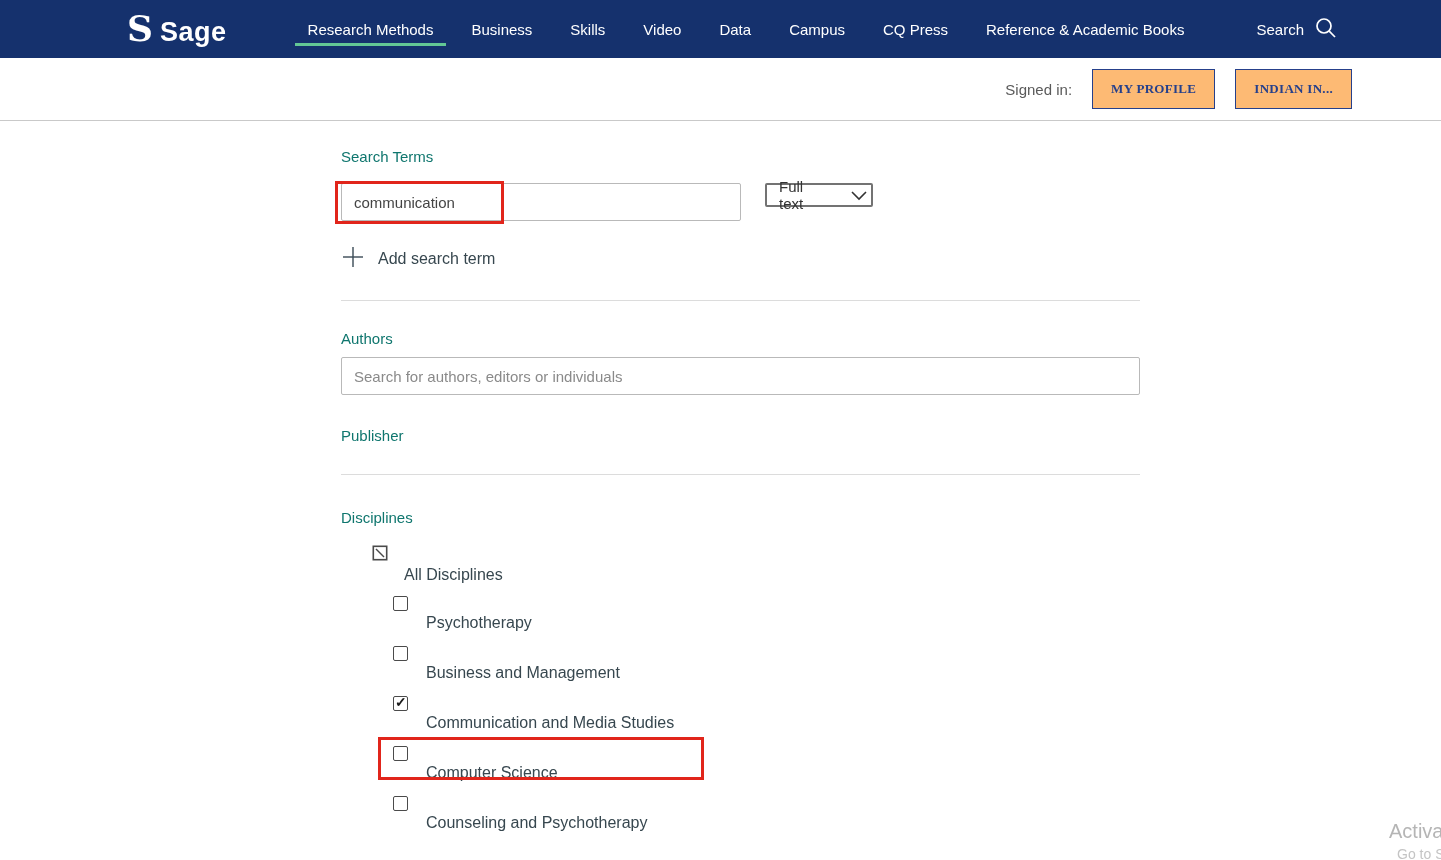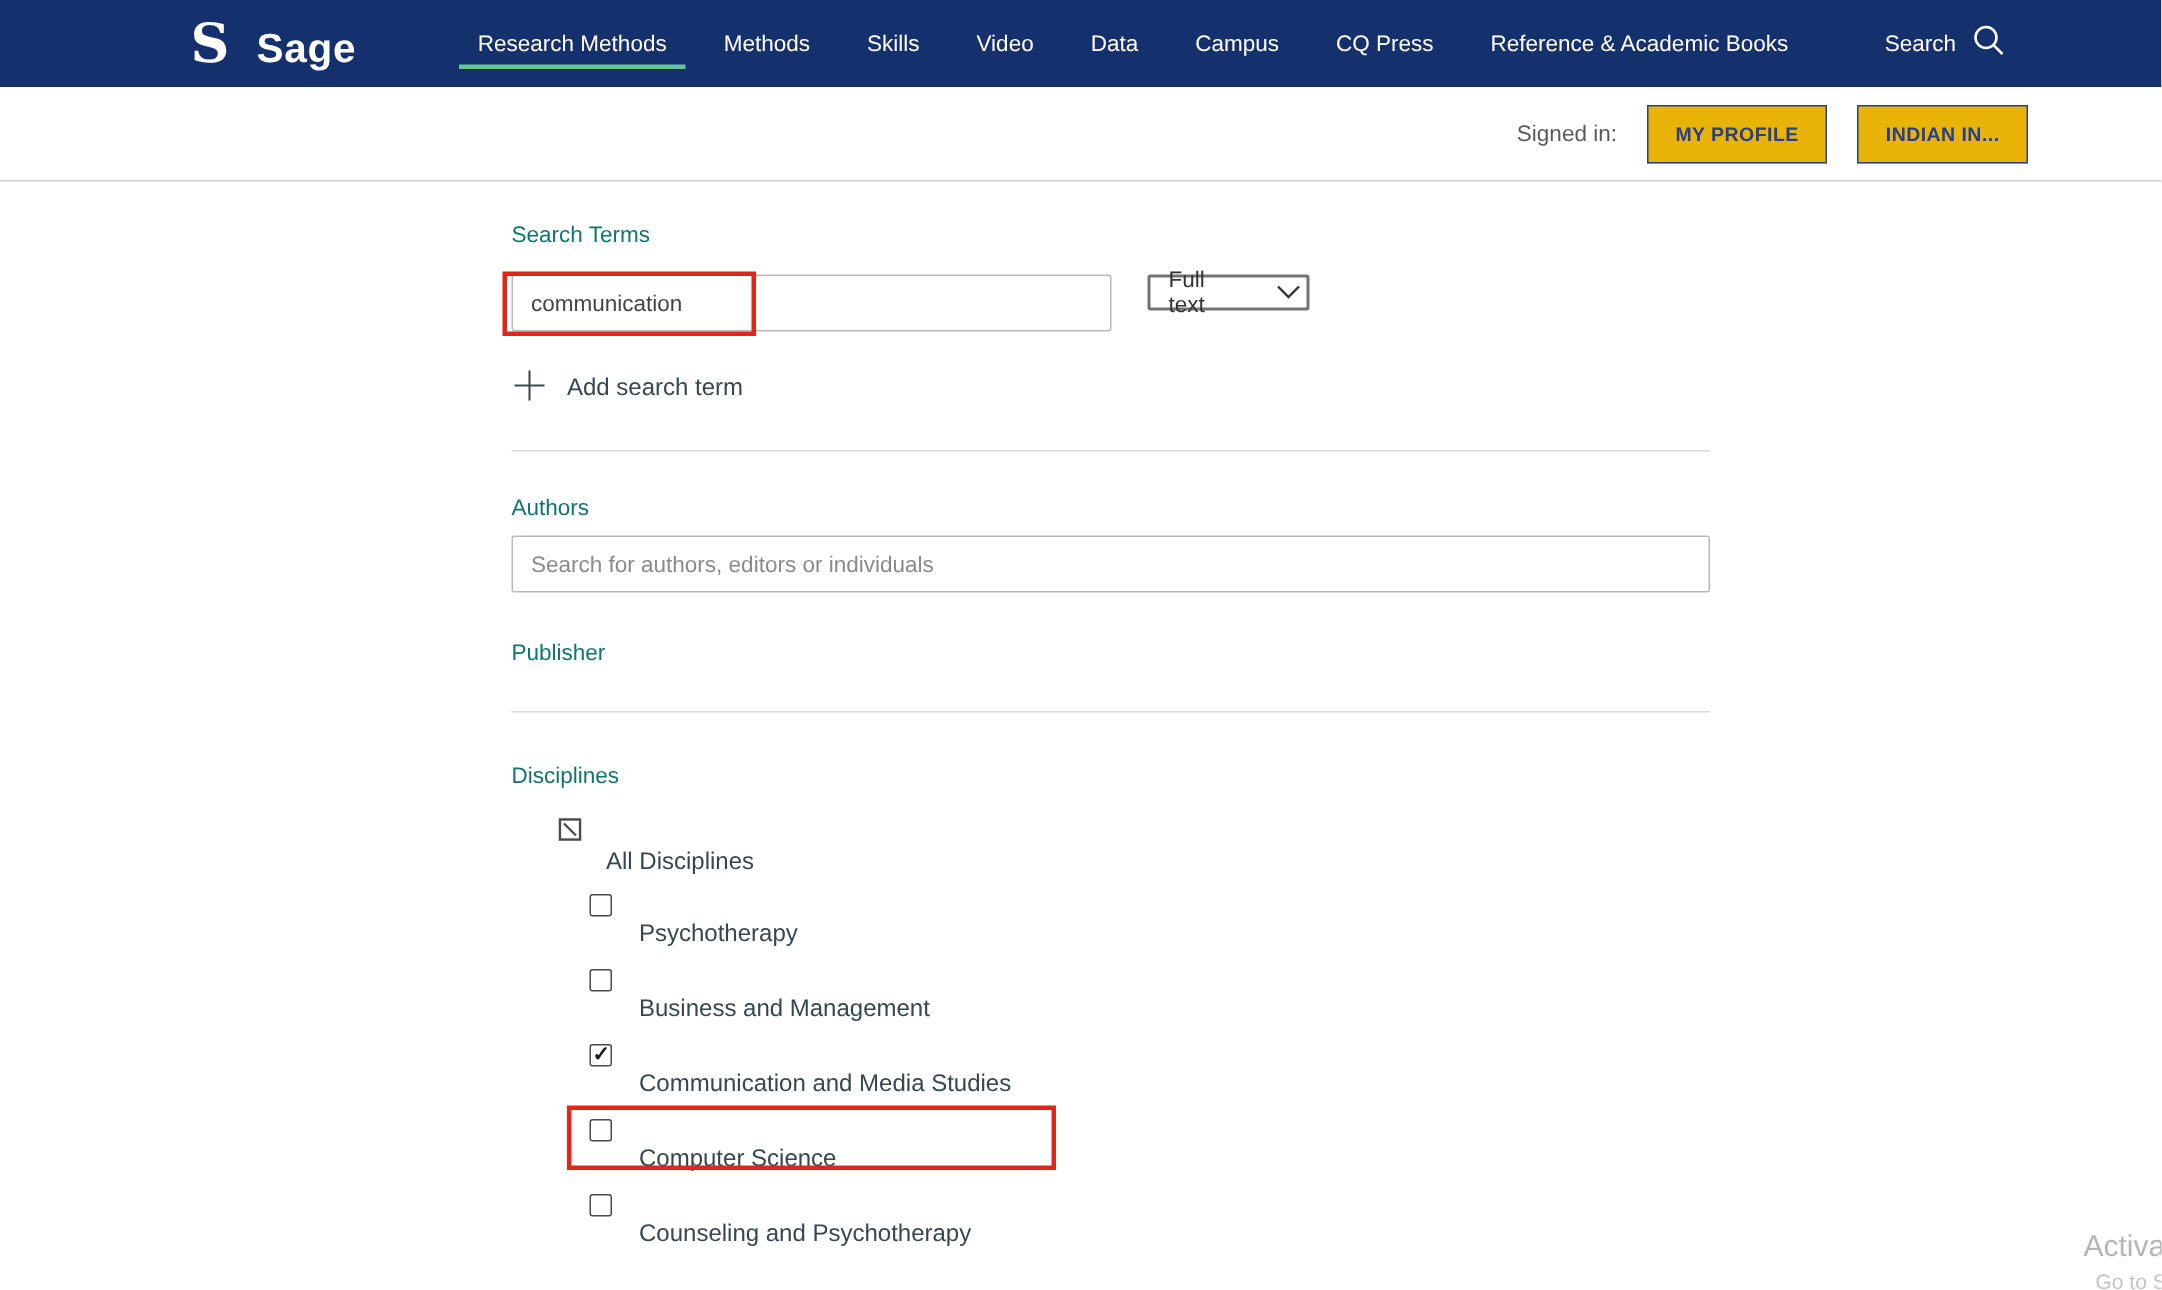--- a/index.html
+++ b/index.html
@@ -22,21 +22,21 @@
   }
   .logo {
     margin-left: 127px;
     display: flex; align-items: baseline; gap: 7px;
     cursor: pointer;
   }
   .logo-s {
     font-family: "DejaVu Serif", serif;
     font-size: 36px; font-weight: bold; line-height: 1;
   }
-  .logo-text { font-size: 27px; font-weight: bold; letter-spacing: 0.5px; margin-left: 11px; }
+  .logo-text { font-size: 27px; font-weight: bold; letter-spacing: 0.5px; }
   .nav-items {
     display: flex; align-items: center; height: 100%;
     margin-left: 62px;
   }
   .nav-item {
     position: relative;
     height: 100%;
     display: flex; align-items: center;
     padding: 0 19px;
     font-size: 15px;
@@ -60,23 +60,23 @@
     width: 100%; height: 63px;
     background: #fff;
     border-bottom: 1px solid #c9c9c9;
     display: flex; align-items: center; justify-content: flex-end;
     gap: 20px;
     padding-right: 89px;
   }
   .signed-in { color: #5a5a5a; font-size: 15px; }
   .outline-btn {
     border: 1px solid #26408b;
-    background: #eab308;
+    background: #fdba74;
     color: #26408b;
-    font-family: Liberation Sans, sans-serif;
+    font-family: Liberation Serif, serif;
     font-size: 13px; font-weight: bold;
     letter-spacing: 0.3px;
     padding: 11px 18px;
     cursor: pointer;
     white-space: nowrap;
   }
 
   
   .main {
     position: absolute; top: 121px; left: 341px;
@@ -178,21 +178,21 @@
 </head>
 <body>
 
 <div class="topnav">
   <div class="logo">
     <span class="logo-s">S</span>
     <span class="logo-text">Sage</span>
   </div>
   <div class="nav-items">
     <span class="nav-item active">Research Methods</span>
-    <span class="nav-item">Methods</span>
+    <span class="nav-item">Business</span>
     <span class="nav-item">Skills</span>
     <span class="nav-item">Video</span>
     <span class="nav-item">Data</span>
     <span class="nav-item">Campus</span>
     <span class="nav-item">CQ Press</span>
     <span class="nav-item">Reference &amp; Academic Books</span>
   </div>
   <div class="nav-search">
     <span>Search</span>
     <span>

